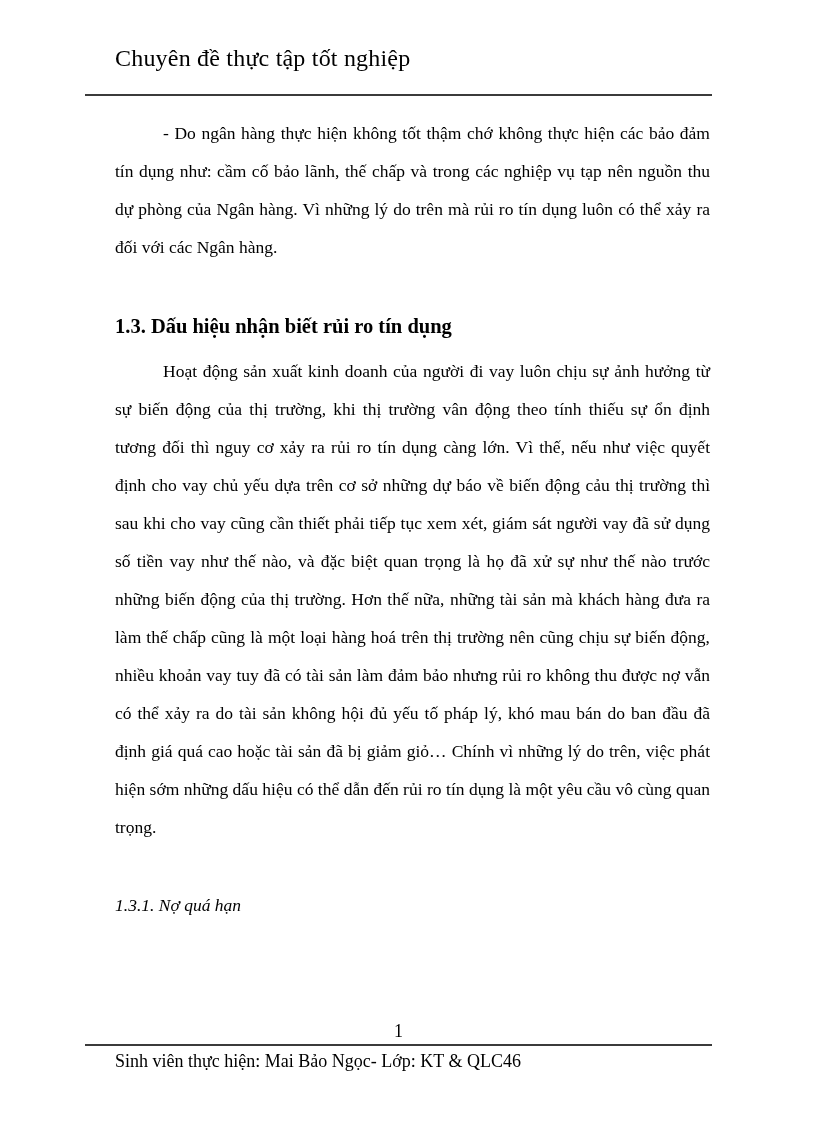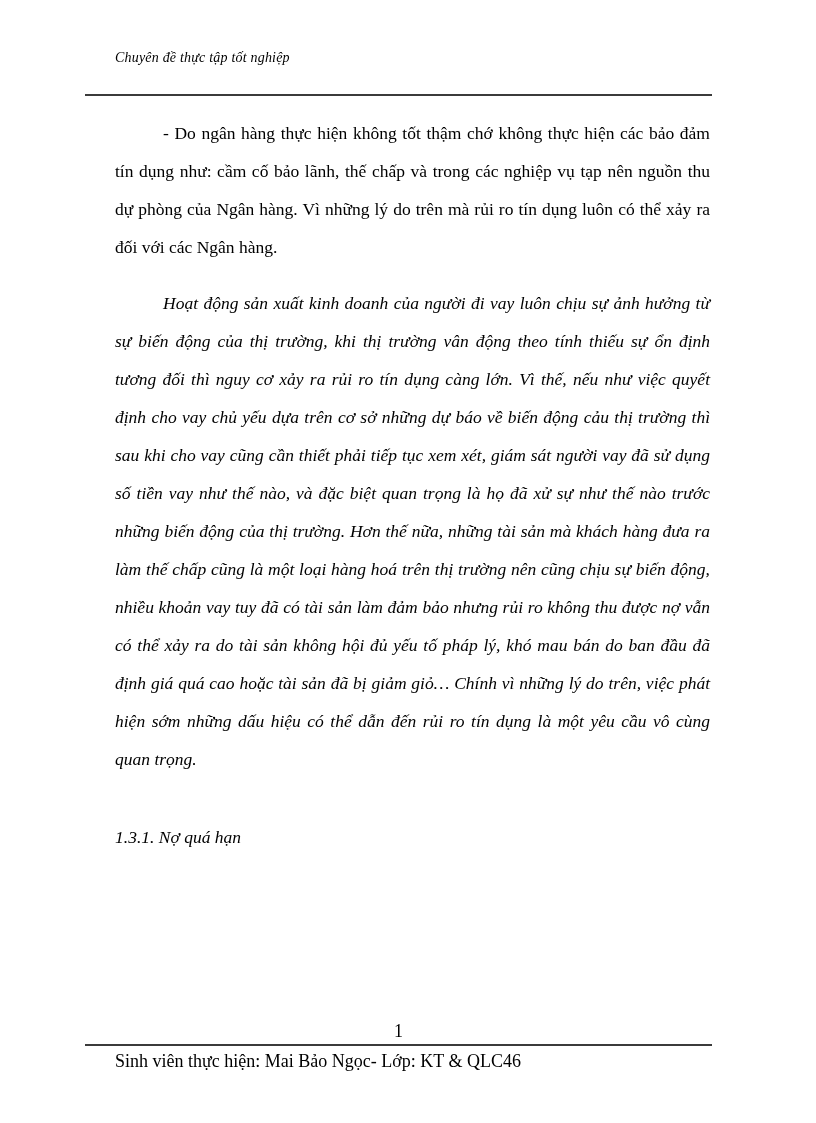--- a/index.html
+++ b/index.html
@@ -11,24 +11,23 @@
     position: relative;
     width: 816px;
     height: 1123px;
     background: #ffffff;
     color: #000000;
     font-family: "Liberation Serif", "DejaVu Serif", serif;
     overflow: hidden;
   }
   .header-title {
     margin: 46px 16px 0 115px;
-    font-size: 14px;
+    font-size: 24px;
     line-height: 24px;
     letter-spacing: 0.2px;
-    font-style: italic;
   }
   .header-rule {
     margin: 24px 0 0 85px;
     width: 627px;
     border: 0;
     border-top: 2px solid #3b3b3b;
     height: 0;
   }
   .body-text {
     margin-left: 115px;
@@ -42,21 +41,20 @@
     margin-top: 18px;
   }
   .section-heading {
     margin: 46px 0 0 115px;
     font-size: 20.5px;
     font-weight: bold;
     line-height: 28px;
   }
   .p-long {
     margin-top: 12px;
-    font-style: italic;
   }
   .subsection-heading {
     margin: 46px 0 0 115px;
     font-size: 17.5px;
     font-style: italic;
     line-height: 26px;
   }
   .p-last {
     margin-top: 14px;
   }
@@ -89,20 +87,21 @@
 <body>
 
 <div class="page">
 
   <div class="header-title">Chuyên đề thực tập tốt nghiệp</div>
 
   <hr class="header-rule">
 
   <p class="body-text p-first">- Do ngân hàng thực hiện không tốt thậm chớ không thực hiện các bảo đảm tín dụng như: cầm cố bảo lãnh, thế chấp và trong các nghiệp vụ tạp nên nguồn thu dự phòng của Ngân hàng. Vì những lý do trên mà rủi ro tín dụng luôn có thể xảy ra đối với các Ngân hàng.</p>
 
+  <div class="section-heading">1.3. Dấu hiệu nhận biết rủi ro tín dụng</div>
 
   <p class="body-text p-long">Hoạt động sản xuất kinh doanh của người đi vay luôn chịu sự ảnh hưởng từ sự biến động của thị trường, khi thị trường vân động theo tính thiếu sự ổn định tương đối thì nguy cơ xảy ra rủi ro tín dụng càng lớn. Vì thế, nếu như việc quyết định cho vay chủ yếu dựa trên cơ sở những dự báo về biến động cảu thị trường thì sau khi cho vay cũng cần thiết phải tiếp tục xem xét, giám sát người vay đã sử dụng số tiền vay như thế nào, và đặc biệt quan trọng là họ đã xử sự như thế nào trước những biến động của thị trường. Hơn thế nữa, những tài sản mà khách hàng đưa ra làm thế chấp cũng là một loại hàng hoá trên thị trường nên cũng chịu sự biến động, nhiều khoản vay tuy đã có tài sản làm đảm bảo nhưng rủi ro không thu được nợ vẫn có thể xảy ra do tài sản không hội đủ yếu tố pháp lý, khó mau bán do ban đầu đã định giá quá cao hoặc tài sản đã bị giảm giỏ… Chính vì những lý do trên, việc phát hiện sớm những dấu hiệu có thể dẫn đến rủi ro tín dụng là một yêu cầu vô cùng quan trọng.</p>
 
   <div class="subsection-heading">1.3.1. Nợ quá hạn</div>
 
 
   <div class="footer">
     <div class="page-number">1</div>
     <hr class="footer-rule">
     <div class="signature">Sinh viên thực hiện: Mai Bảo Ngọc- Lớp: KT &amp; QLC46</div>

